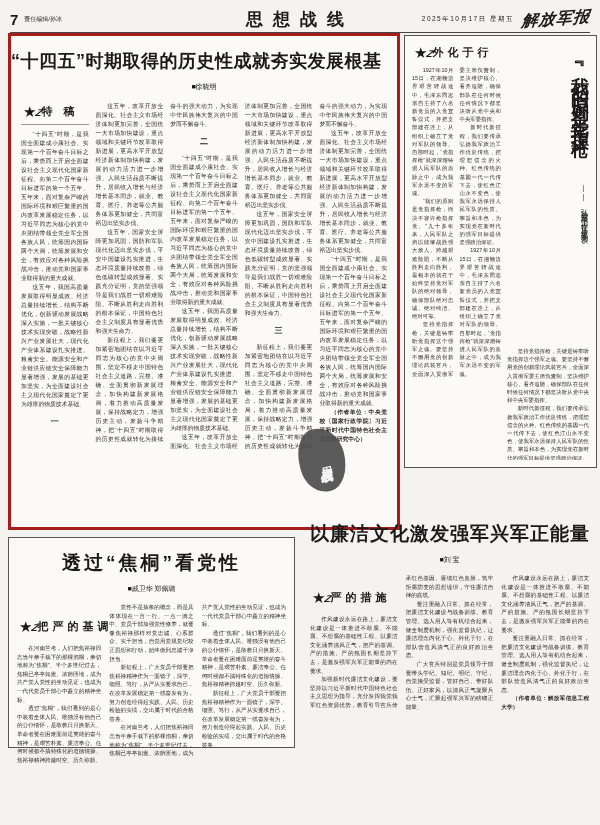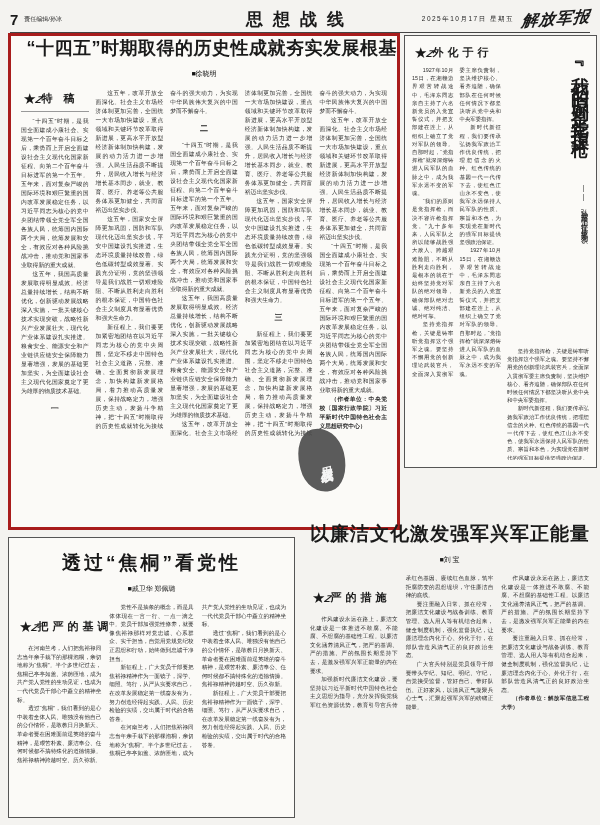--- a/index.html
+++ b/index.html
@@ -22,21 +22,21 @@
   
   .kicker{display:flex;align-items:center;gap:5px;break-inside:avoid;
     border-bottom:1px solid #999;padding:2px 2px 5px 2px;margin-bottom:5px;}
   .star{position:relative;font-size:15px;line-height:14px;font-weight:bold;}
   .star .z{position:absolute;right:-6px;bottom:-1px;font-style:italic;
     font-size:10px;font-weight:900;transform:skewX(-18deg);}
   .kicker .klabel{font-size:11px;font-weight:900;letter-spacing:4px;white-space:nowrap;}
   
   .main-box{position:absolute;left:8px;top:33px;width:392px;height:497px;
     border:3px solid #a81c1c;background:#fbfaf7;box-sizing:border-box;}
-  .main-headline{text-align:right;font-size:18px;font-weight:900;
+  .main-headline{margin-top:13px;text-align:left;font-size:18px;font-weight:900;
     letter-spacing:0.5px;white-space:nowrap;}
   .main-byline{text-align:center;font-size:7px;margin-top:9px;color:#111;}
   .art-cols{margin:10px 10px 0 10px;height:408px;overflow:hidden;
     columns:5;column-gap:7px;text-align:justify;}
   .art-cols p,.cols p{font-size:5.8px;line-height:9px;margin:0;text-indent:2em;color:#2b2b2b;}
   .sec-num{text-align:center;font-size:8px;font-weight:bold;margin:7px 0;break-inside:avoid;}
   .attribution{font-weight:bold;text-indent:2em;font-size:5.8px;line-height:9px;margin:3px 0 0 0;}
   .stamp{position:absolute;left:288px;top:392px;width:46px;height:64px;
     background:#4e4e4e;border-radius:46% 54% 48% 52%/52% 48% 55% 45%;
     transform:rotate(-14deg);display:flex;align-items:center;justify-content:center;
@@ -49,21 +49,21 @@
   .side-left{flex:1;display:flex;flex-direction:column;min-width:0;}
   .side-left .kicker{border-bottom:none;padding-bottom:2px;margin-bottom:4px;}
   .side-cols{columns:2;column-gap:6px;flex:1;overflow:hidden;text-align:justify;}
   .side-cols p,.under p{font-size:5.4px;line-height:8.2px;margin:0;text-indent:2em;color:#2b2b2b;}
   .side-right{width:82px;display:flex;flex-direction:column;}
   .vhead{writing-mode:vertical-rl;height:300px;display:flex;justify-content:flex-start;}
   .vhead .vmain{font-size:18px;font-weight:900;letter-spacing:7px;line-height:1;margin-top:12px;}
   .vhead .vsub{font-size:7px;letter-spacing:2px;margin-top:46px;margin-left:2px;color:#222;}
   .under{flex:1;overflow:hidden;text-align:justify;margin-top:4px;}
   
-  .bl-box{position:absolute;left:8px;top:537px;width:287px;height:281px;
+  .bl-box{position:absolute;left:8px;top:537px;width:287px;height:211px;
     border:1px solid #555;box-sizing:border-box;background:#fbfaf7;padding:6px 8px;}
   .br-box{position:absolute;left:302px;top:509px;width:295px;height:281px;
     box-sizing:border-box;background:transparent;padding:6px 8px;}
   .sub-headline{text-align:center;font-size:19px;font-weight:900;letter-spacing:3px;
     margin-top:6px;white-space:nowrap;}
   .br-box .sub-headline{letter-spacing:1px;}
   .sub-byline{text-align:center;font-size:7px;margin-top:8px;}
   .cols{columns:3;column-gap:8px;height:212px;overflow:hidden;margin-top:9px;text-align:justify;}
   .cols p{font-size:5.6px;line-height:8.6px;}
   .cols .kicker{margin-top:14px;border-bottom:none;}

